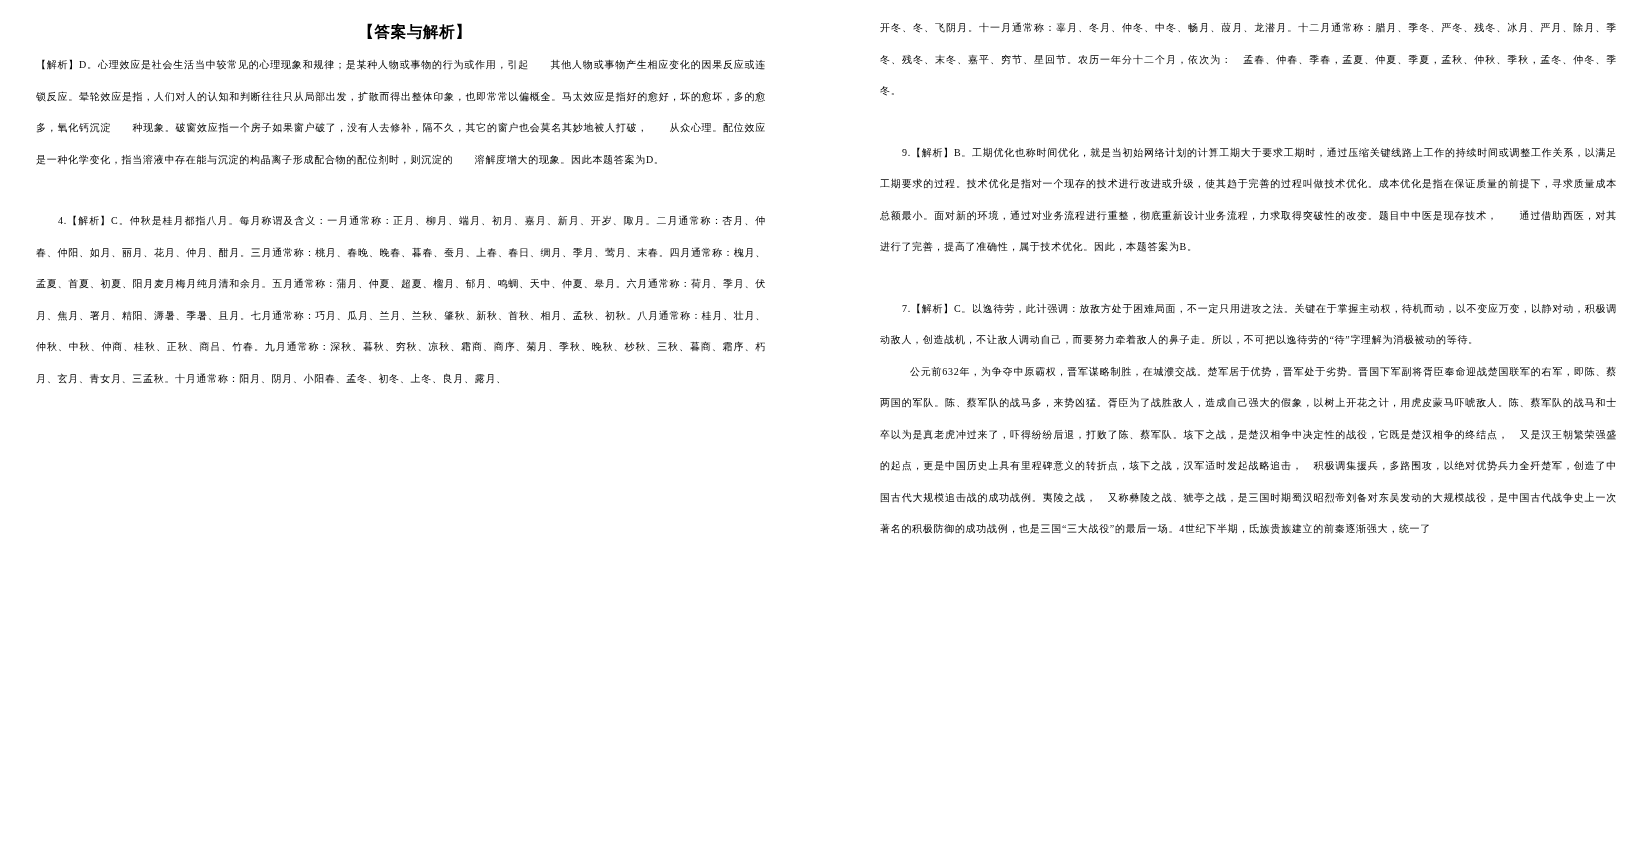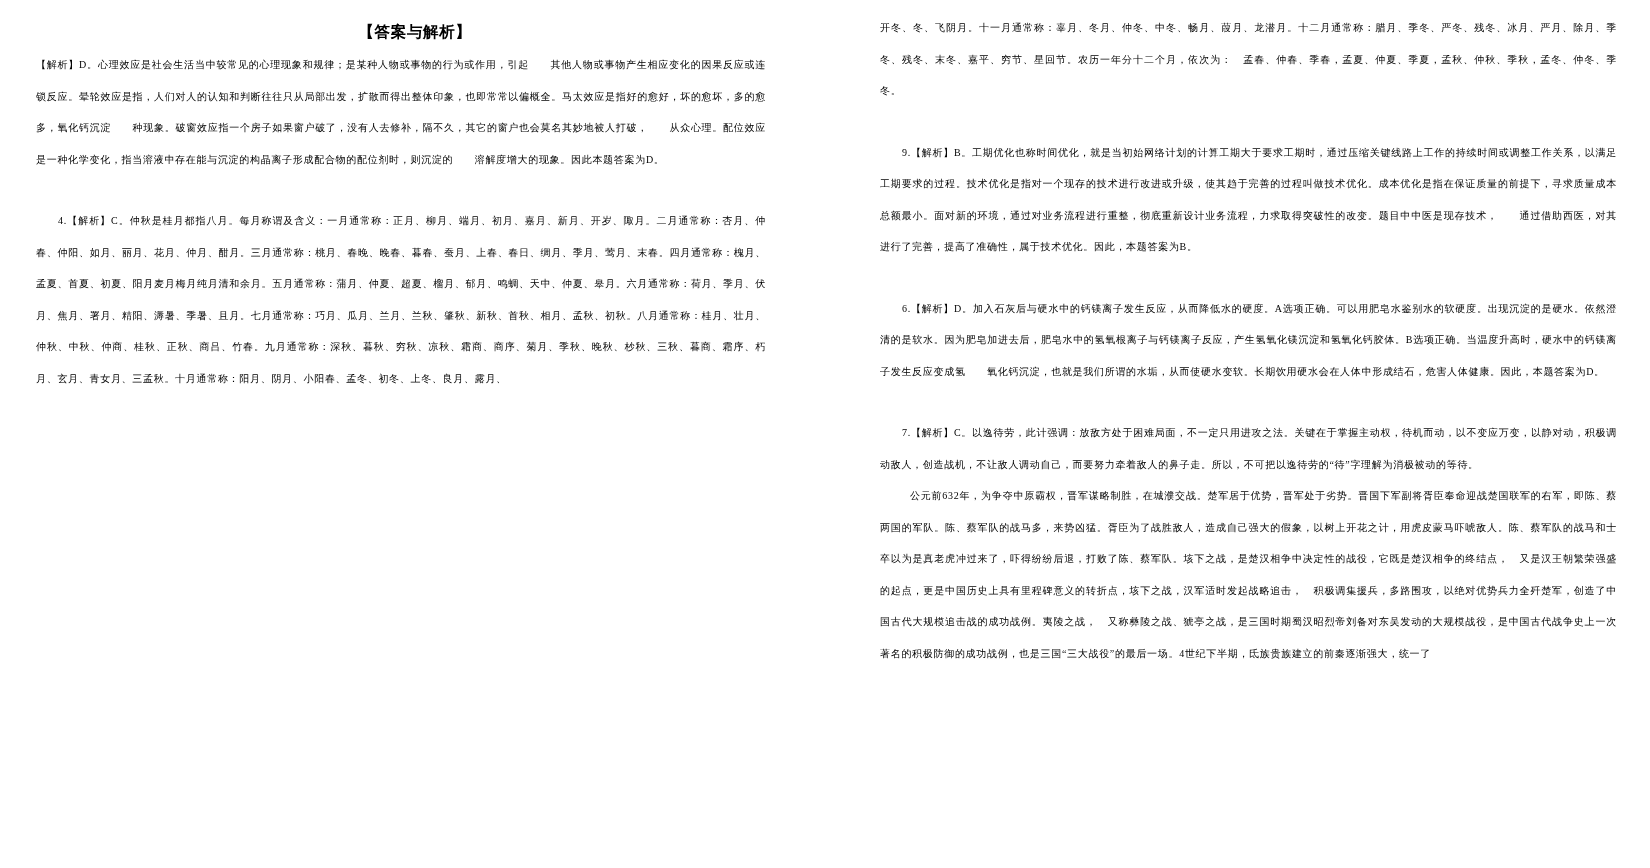--- a/index.html
+++ b/index.html
@@ -72,20 +72,19 @@
 
 
     <p class="para indent tight">4.【解析】C。仲秋是桂月都指八月。每月称谓及含义：一月通常称：正月、柳月、端月、初月、嘉月、新月、开岁、陬月。二月通常称：杏月、仲春、仲阳、如月、丽月、花月、仲月、酣月。三月通常称：桃月、春晚、晚春、暮春、蚕月、上春、春日、绸月、季月、莺月、末春。四月通常称：槐月、孟夏、首夏、初夏、阳月麦月梅月纯月清和余月。五月通常称：蒲月、仲夏、超夏、榴月、郁月、鸣蜩、天中、仲夏、皋月。六月通常称：荷月、季月、伏月、焦月、署月、精阳、溽暑、季暑、且月。七月通常称：巧月、瓜月、兰月、兰秋、肇秋、新秋、首秋、相月、孟秋、初秋。八月通常称：桂月、壮月、仲秋、中秋、仲商、桂秋、正秋、商吕、竹春。九月通常称：深秋、暮秋、穷秋、凉秋、霜商、商序、菊月、季秋、晚秋、杪秋、三秋、暮商、霜序、朽月、玄月、青女月、三孟秋。十月通常称：阳月、阴月、小阳春、孟冬、初冬、上冬、良月、露月、</p>
   </div>
 
   <div class="column right">
     <p class="para">开冬、冬、飞阴月。十一月通常称：辜月、冬月、仲冬、中冬、畅月、葭月、龙潜月。十二月通常称：腊月、季冬、严冬、残冬、冰月、严月、除月、季冬、残冬、末冬、嘉平、穷节、星回节。农历一年分十二个月，依次为：　孟春、仲春、季春，孟夏、仲夏、季夏，孟秋、仲秋、季秋，孟冬、仲冬、季冬。</p>
 
     <p class="para indent">9.【解析】B。工期优化也称时间优化，就是当初始网络计划的计算工期大于要求工期时，通过压缩关键线路上工作的持续时间或调整工作关系，以满足工期要求的过程。技术优化是指对一个现存的技术进行改进或升级，使其趋于完善的过程叫做技术优化。成本优化是指在保证质量的前提下，寻求质量成本总额最小。面对新的环境，通过对业务流程进行重整，彻底重新设计业务流程，力求取得突破性的改变。题目中中医是现存技术，　　通过借助西医，对其进行了完善，提高了准确性，属于技术优化。因此，本题答案为B。</p>
 
-    <p class="para indent">6.【解析】D。加入石灰后与硬水中的钙镁离子发生反应，从而降低水的硬度。A选项正确。可以用肥皂水鉴别水的软硬度。出现沉淀的是硬水。依然澄清的是软水。因为肥皂加进去后，肥皂水中的氢氧根离子与钙镁离子反应，产生氢氧化镁沉淀和氢氧化钙胶体。B选项正确。当温度升高时，硬水中的钙镁离子发生反应变成氢　　氧化钙沉淀，也就是我们所谓的水垢，从而使硬水变软。长期饮用硬水会在人体中形成结石，危害人体健康。因此，本题答案为D。</p>
 
     <p class="para indent tight">7.【解析】C。以逸待劳，此计强调：放敌方处于困难局面，不一定只用进攻之法。关键在于掌握主动权，待机而动，以不变应万变，以静对动，积极调动敌人，创造战机，不让敌人调动自己，而要努力牵着敌人的鼻子走。所以，不可把以逸待劳的“待”字理解为消极被动的等待。</p>
 
     <p class="para indent2 tight">公元前632年，为争夺中原霸权，晋军谋略制胜，在城濮交战。楚军居于优势，晋军处于劣势。晋国下军副将胥臣奉命迎战楚国联军的右军，即陈、蔡两国的军队。陈、蔡军队的战马多，来势凶猛。胥臣为了战胜敌人，造成自己强大的假象，以树上开花之计，用虎皮蒙马吓唬敌人。陈、蔡军队的战马和士卒以为是真老虎冲过来了，吓得纷纷后退，打败了陈、蔡军队。垓下之战，是楚汉相争中决定性的战役，它既是楚汉相争的终结点，　又是汉王朝繁荣强盛的起点，更是中国历史上具有里程碑意义的转折点，垓下之战，汉军适时发起战略追击，　积极调集援兵，多路围攻，以绝对优势兵力全歼楚军，创造了中国古代大规模追击战的成功战例。夷陵之战，　又称彝陵之战、猇亭之战，是三国时期蜀汉昭烈帝刘备对东吴发动的大规模战役，是中国古代战争史上一次著名的积极防御的成功战例，也是三国“三大战役”的最后一场。4世纪下半期，氐族贵族建立的前秦逐渐强大，统一了</p>
   </div>
 
 </div>
 
 </body></html>

